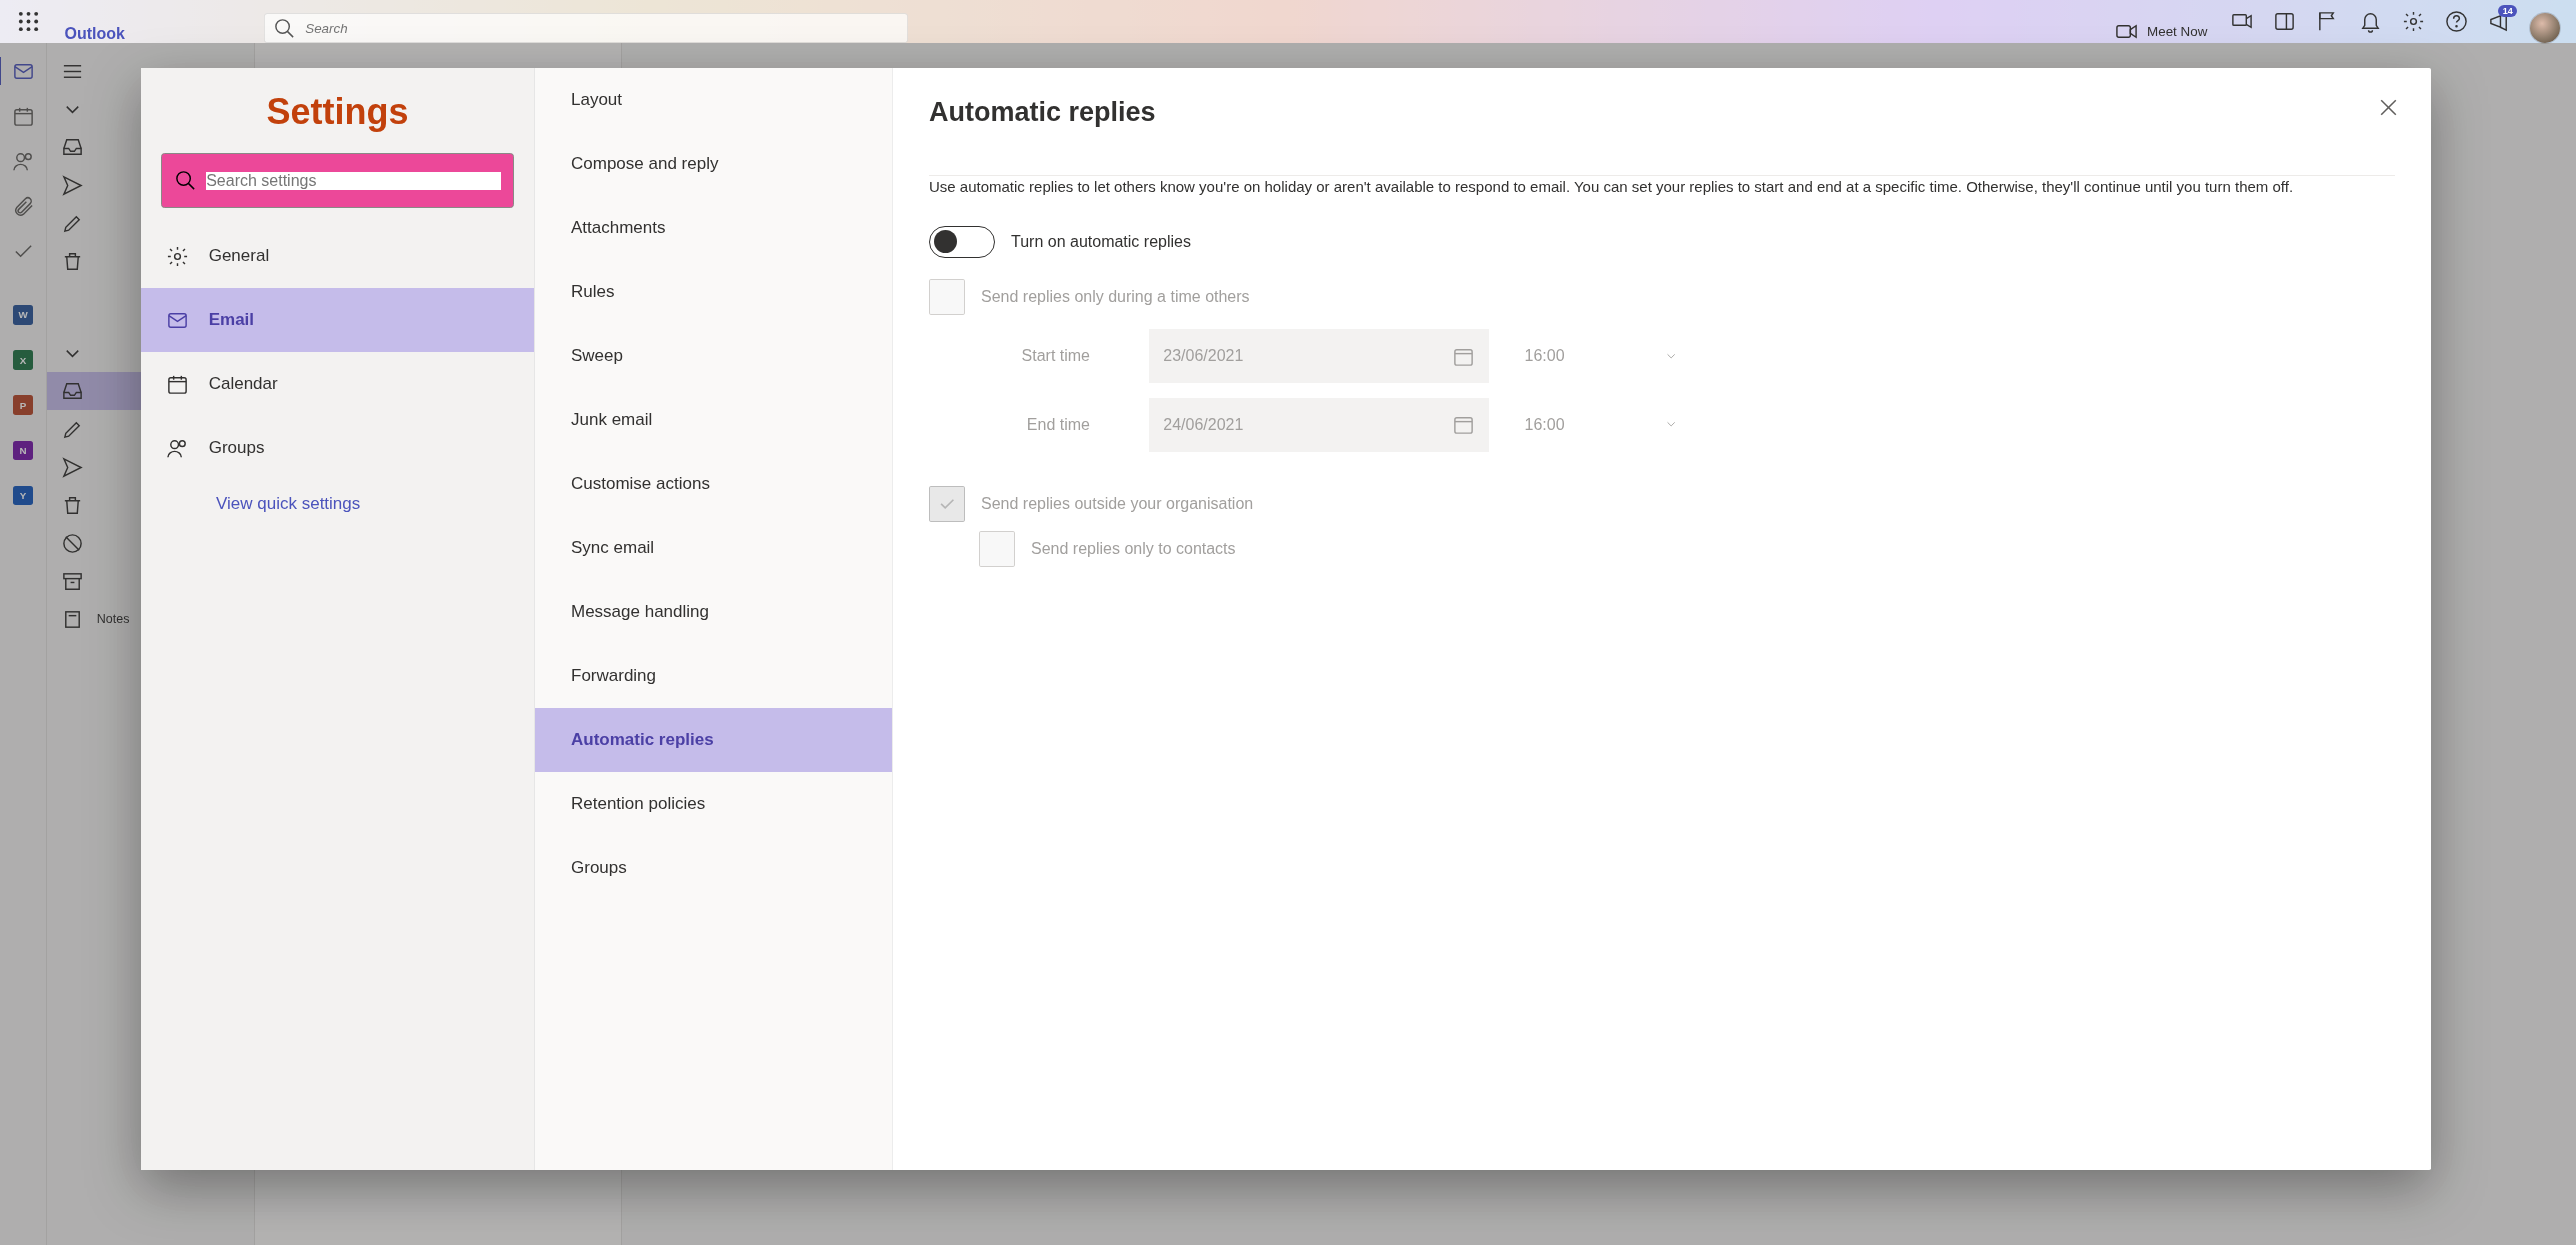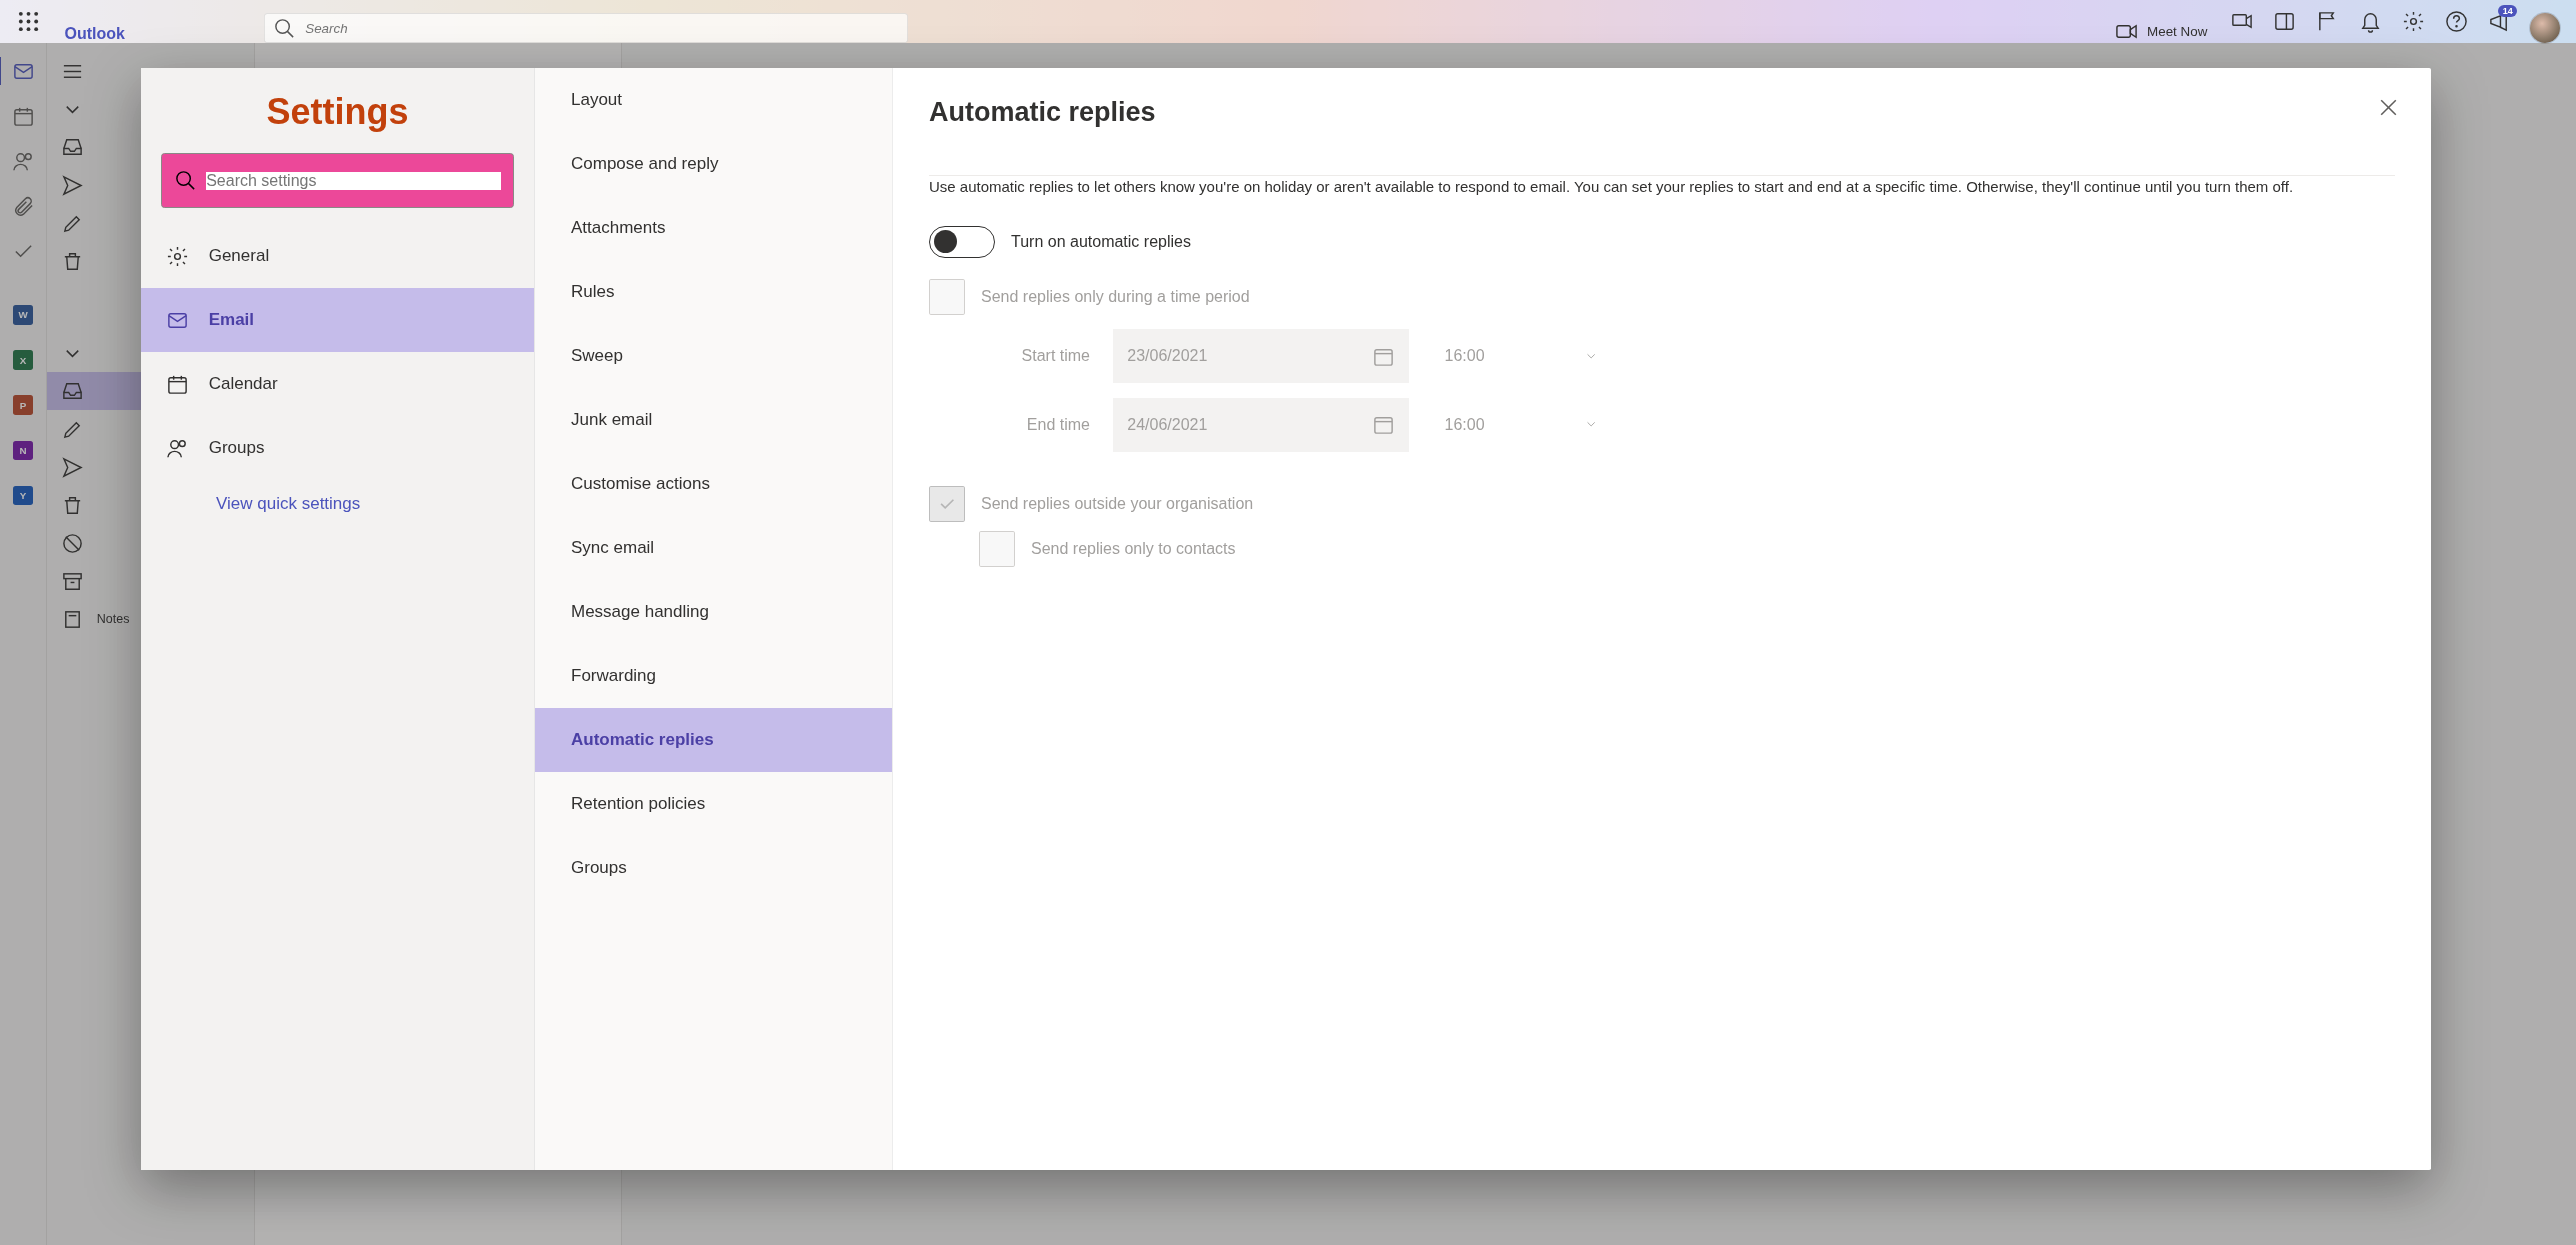--- a/index.html
+++ b/index.html
@@ -79,21 +79,21 @@
 .check-row{ display:flex; align-items:center; gap:16px; margin-top:21.5px;}
 .checkbox{ width:36px; height:36px; border:0.9px solid #bdbdbd; border-radius:1.8px; display:flex; align-items:center; justify-content:center; background:#fafafa;}
 .checkbox.disabled{ border-color:#d2d0ce; background:#f8f8f8;}
 .checkbox.checked-d{ background:#e8e8e8; color:#a19f9d;}
 .check-label{ font-size:16px;}
 .check-label.disabled{ color:#a19f9d;}
 
 .time-grid{ margin-top:14.3px; }
 .time-row{ display:flex; align-items:center; gap:23px; margin-top:14.3px;}
 .time-label{ width:161px; text-align:right; font-size:16px; color:#a19f9d;}
-.date-input{ width:296px; height:54px; background:#f3f2f1; border:0; display:flex; align-items:center; justify-content:space-between; padding:0 14.3px; font-size:16px; color:#a19f9d;}
+.date-input{ width:340px; height:54px; background:#f3f2f1; border:0; display:flex; align-items:center; justify-content:space-between; padding:0 14.3px; font-size:16px; color:#a19f9d;margin-left:36px;}
 .time-select{ width:179px; height:54px; display:flex; align-items:center; justify-content:space-between; padding:0 12.5px; font-size:16px; color:#a19f9d;}
 .chev{ width:14.3px;height:14.3px; }
 
 .indent{ margin-left:50px; margin-top:9px;}
 
 svg{ flex-shrink:0;}
 .ic{ width:23px; height:23px; stroke:currentColor; fill:none; stroke-width:1.5;}
 </style>
 </head>
 <body>
@@ -395,21 +395,21 @@
 
     <p class="desc">Use automatic replies to let others know you're on holiday or aren't available to respond to email. You can set your replies to start and end at a specific time. Otherwise, they'll continue until you turn them off.</p>
 
     <div class="toggle-row">
       <div class="toggle"></div>
       <span class="toggle-label">Turn on automatic replies</span>
     </div>
 
     <div class="check-row">
       <div class="checkbox disabled"></div>
-      <span class="check-label disabled">Send replies only during a time period</span>
+      <span class="check-label disabled">Send replies only during a time others</span>
     </div>
 
     <div class="time-grid">
       <div class="time-row">
         <span class="time-label">Start time</span>
         <div class="date-input">
           <span>23/06/2021</span>
           <svg class="ic" viewBox="0 0 24 24">
               <rect x="3" y="5" width="18" height="16" rx="2"></rect>
               <line x1="3" y1="9" x2="21" y2="9"></line>

